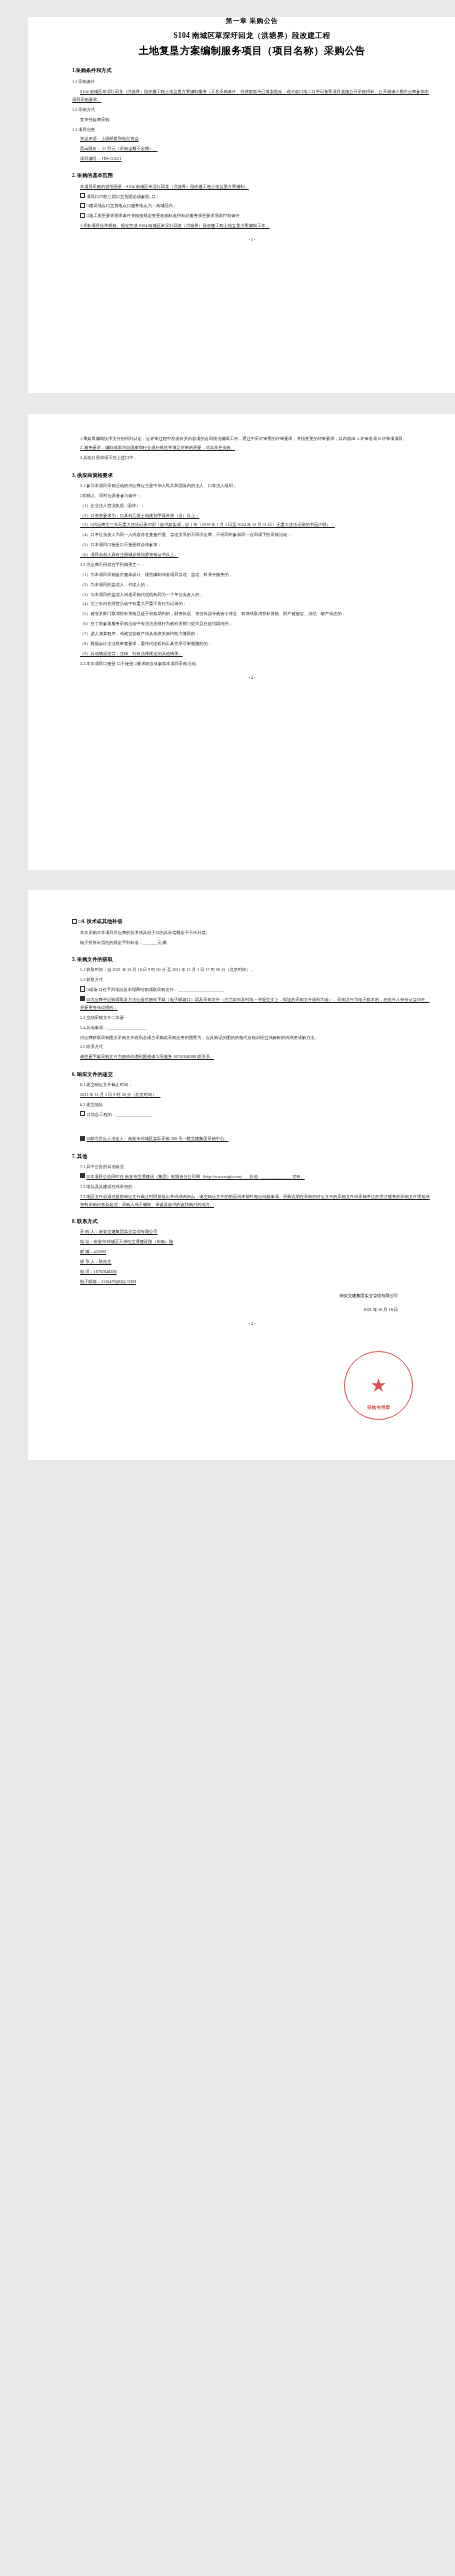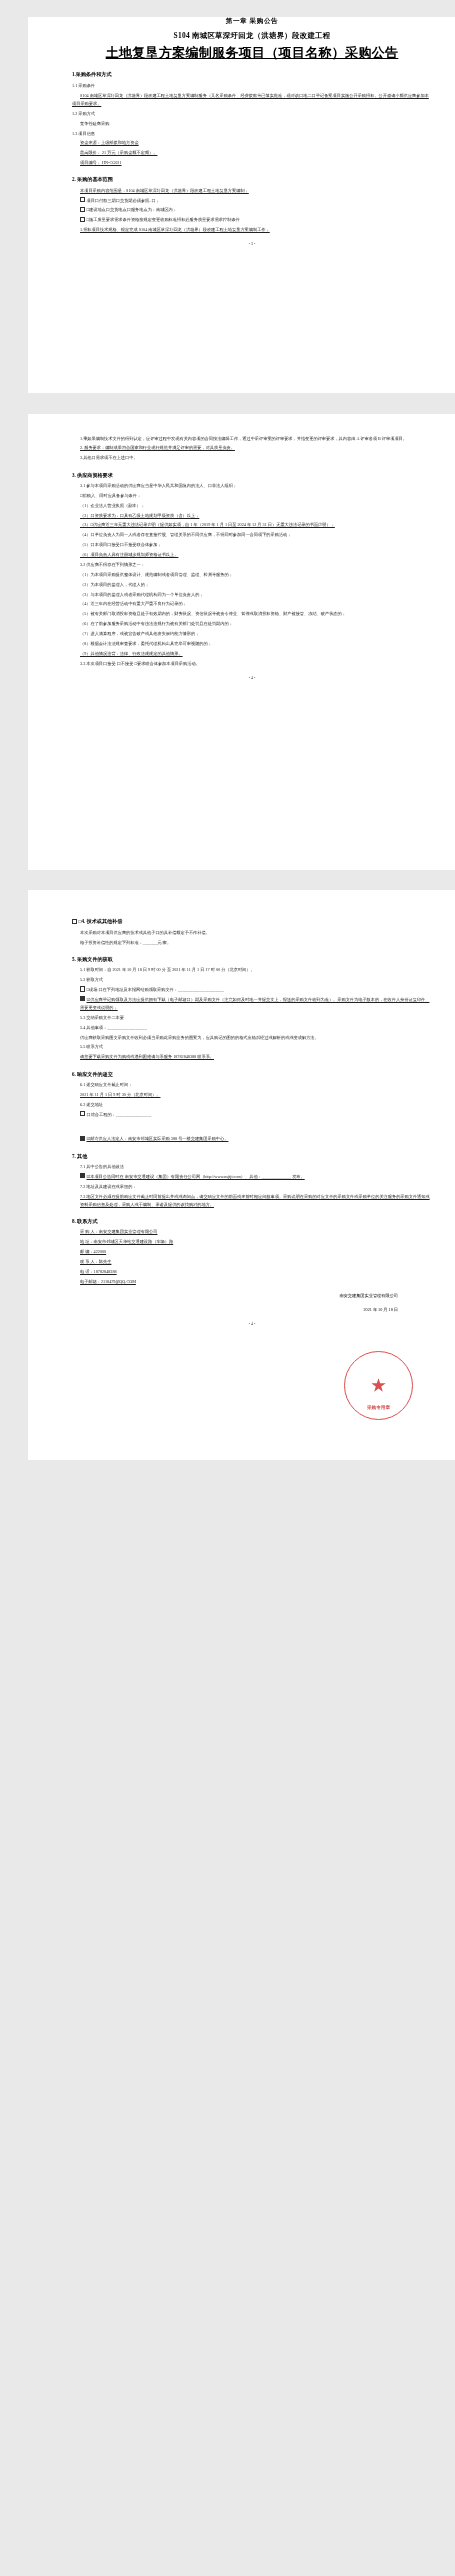--- a/index.html
+++ b/index.html
@@ -3,21 +3,21 @@
 <meta charset="utf-8">
 <style>
   html,body{margin:0;padding:0;background:#e9e9e9;}
   body{font-family:"Liberation Serif", serif;}
   .page-wrap{width:456px;margin:0 auto;background:#e9e9e9;position:relative;}
   .sheet{background:#ffffff;width:448px;position:relative;box-sizing:border-box;margin-left:28px;}
   .sheet-inner{padding:0 44px;box-sizing:border-box;}
   .doc-title{text-align:center;font-weight:bold;}
   .t1{font-size:6.6px;letter-spacing:0.6px;margin-top:17px;}
   .t2{font-size:7.4px;letter-spacing:0.3px;margin-top:5.1px;}
-  .t3{font-size:13px;letter-spacing:0.3px;margin-top:3.4px;text-decoration:underline;text-align:center;}
+  .t3{font-size:10px;letter-spacing:0.3px;margin-top:3.4px;text-align:center;}
   .sec{font-size:5.1px;font-weight:bold;margin-top:8px;line-height:1.9;}
   .p{font-size:4.2px;line-height:1.95;margin-top:1.7px;color:#222;}
   .p.ind{text-indent:8px;}
   .u{text-decoration:underline;}
   .box{display:inline-block;width:3.4px;height:3.4px;border:0.6px solid #333;vertical-align:-0.6px;margin-right:1.1px;}
   .boxf{display:inline-block;width:3.4px;height:3.4px;border:0.6px solid #333;background:#333;vertical-align:-0.6px;margin-right:1.1px;}
   .pagenum{text-align:center;font-size:4px;color:#333;margin-top:6.8px;}
   .blank{height:68px;}
   .sig{font-size:4.2px;line-height:2;margin-top:5.7px;text-align:right;padding-right:34px;}
   .stamp{position:absolute;width:67px;height:67px;border:1.7px solid #d02a2a;border-radius:50%;right:63px;bottom:40px;opacity:.82;}

